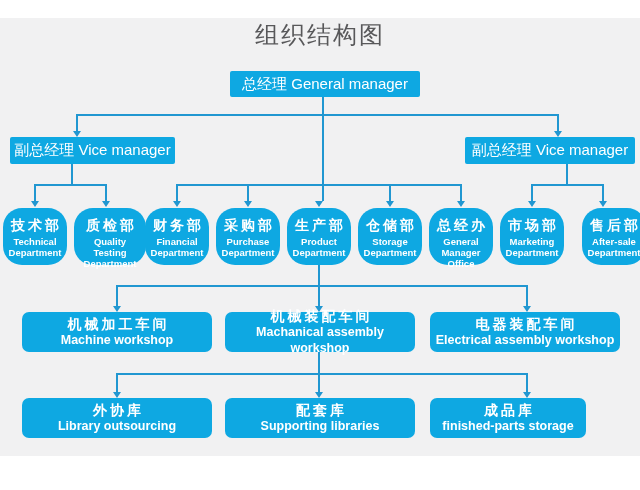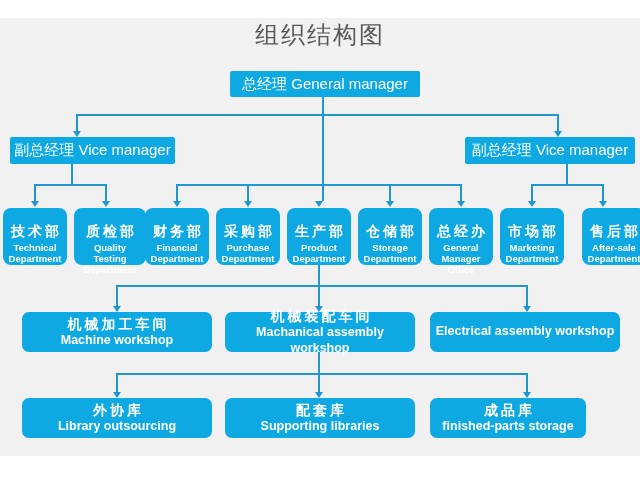--- a/index.html
+++ b/index.html
@@ -9,21 +9,21 @@
   html,body{margin:0;padding:0;}
   body{font-family:"Liberation Sans","DejaVu Sans",sans-serif;background:#888;}
   .stage{position:relative;width:640px;height:490px;background:var(--page-bg);overflow:hidden;margin:0 auto;}
   .sheet{position:absolute;left:0;top:18px;width:640px;height:438px;background:var(--canvas-bg);}
   .title{position:absolute;left:0;top:19px;width:640px;text-align:center;font-size:24px;
          font-weight:500;color:var(--title-text);letter-spacing:2px;}
   .node{position:absolute;background:var(--box-fill);color:var(--box-text);
         display:flex;flex-direction:column;align-items:center;justify-content:center;
         text-align:center;box-sizing:border-box;}
   .node.big{border-radius:2px;font-size:15px;font-weight:500;}
-  .node.dept{border-radius:8px;padding:12px 1px;justify-content:flex-start;}
+  .node.dept{border-radius:19px;padding:6px 1px;justify-content:flex-start;}
   .node.wide{border-radius:7px;}
   .dept .cn{font-size:14px;font-weight:600;letter-spacing:3px;margin:3px 0 1px 3px;line-height:1.25;}
   .dept .en{font-size:9.5px;font-weight:600;line-height:1.18;white-space:pre-line;}
   .wide .cn{font-size:14px;font-weight:600;letter-spacing:3px;margin-left:3px;line-height:1.3;}
   .wide .en{font-size:12.5px;font-weight:600;line-height:1.25;white-space:pre-line;}
   .line{position:absolute;background:var(--connector);}
   .arrow{position:absolute;width:0;height:0;border-left:4px solid transparent;
          border-right:4px solid transparent;border-top:6px solid var(--connector);}
 </style>
 </head>
@@ -87,20 +87,21 @@
 
   <div class="node wide" style="left:22px;top:312px;width:190px;height:40px;">
     <div class="cn">机械加工车间</div>
     <div class="en">Machine workshop</div>
   </div>
   <div class="node wide" style="left:225px;top:312px;width:190px;height:40px;">
     <div class="cn">机械装配车间</div>
     <div class="en">Machanical assembly workshop</div>
   </div>
   <div class="node wide" style="left:430px;top:312px;width:190px;height:40px;">
+    <div class="cn">电器装配车间</div>
     <div class="en">Electrical assembly workshop</div>
   </div>
 
   <div class="node wide" style="left:22px;top:398px;width:190px;height:40px;">
     <div class="cn">外协库</div>
     <div class="en">Library outsourcing</div>
   </div>
   <div class="node wide" style="left:225px;top:398px;width:190px;height:40px;align-items:center;">
     <div class="cn">配套库</div>
     <div class="en">Supporting libraries</div>

